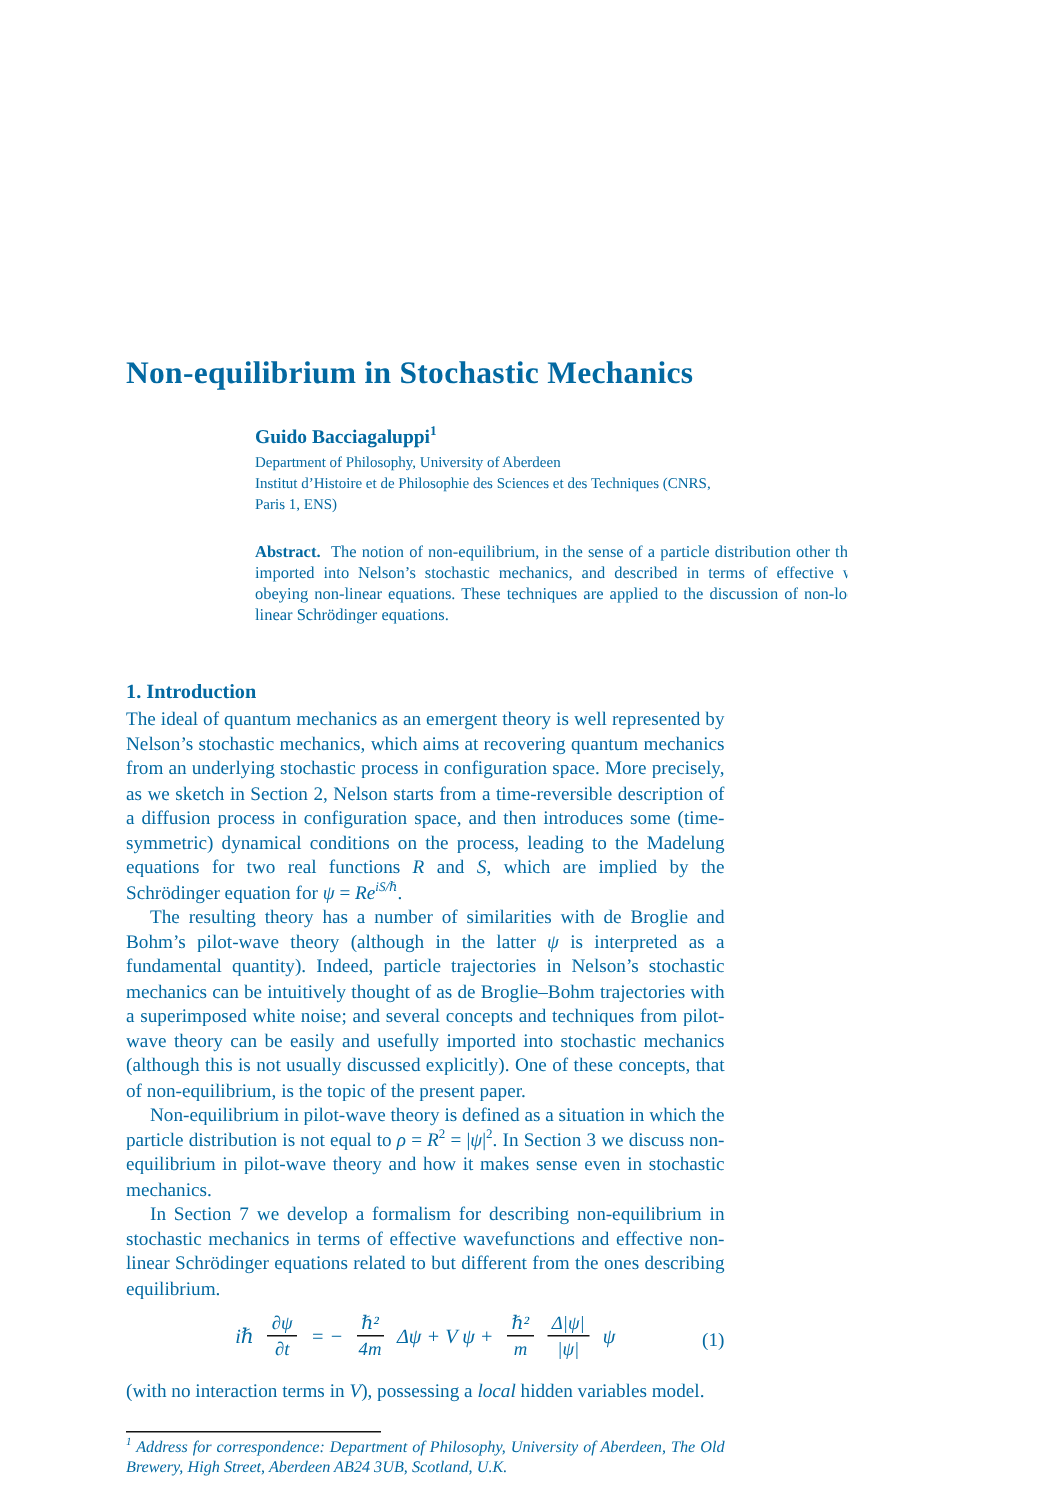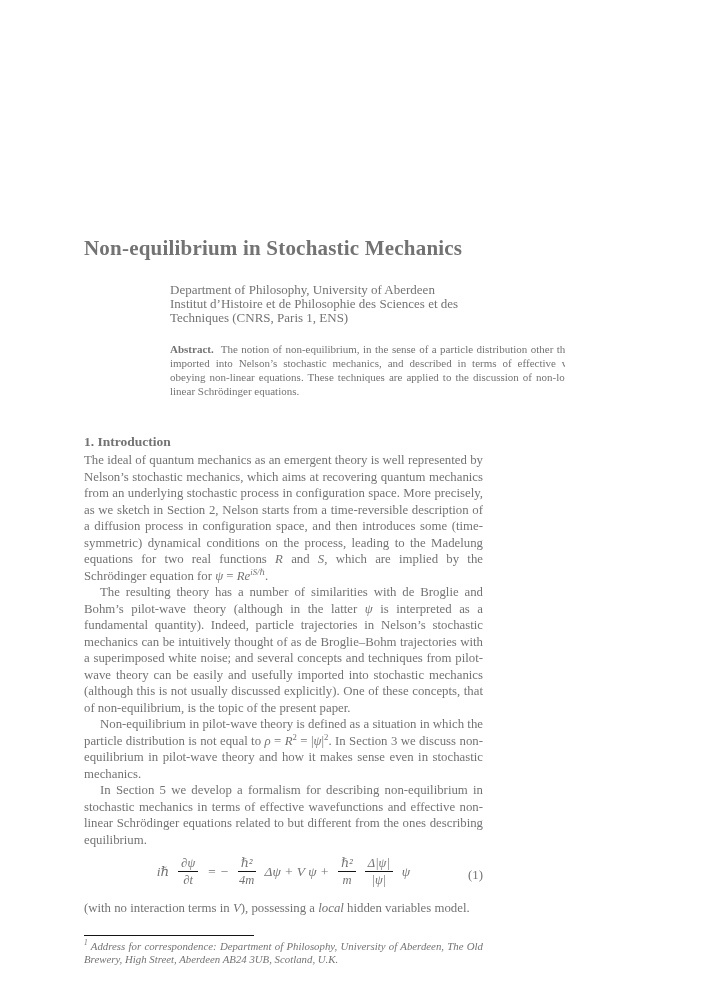--- a/index.html
+++ b/index.html
@@ -1,35 +1,35 @@
 <!DOCTYPE html>
 <html><head>
 <meta charset="utf-8">
 <style>
   html, body { margin: 0; padding: 0; background: #ffffff; }
   .page {
     position: relative;
     width: 565px;
     height: 1000px;
     background: #ffffff;
-    color: #737373;
+    color: #0369a1;
     font-family: "Liberation Serif", "DejaVu Serif", serif;
     box-sizing: border-box;
     padding: 236px 82px 0 84px;
     overflow: hidden;
   }
   .title {
     font-size: 21px;
     font-weight: bold;
     margin: 0 0 22px 0;
     letter-spacing: 0.2px;
   }
   .author-block { margin-left: 86px; }
   .author-name { font-size: 13px; font-weight: bold; margin-bottom: 3px; }
-  .affiliation { font-size: 13px; line-height: 14px; }
+  .affiliation { font-size: 10px; line-height: 14px; }
   .email-line { font-size: 11.5px; margin-top: 9px; }
   .email-mono { font-family: "Liberation Mono", "DejaVu Sans Mono", monospace; font-size: 10.5px; }
   .abstract-block {
     margin-left: 86px;
     margin-top: 17px;
     width: 456px;
     font-size: 11px;
     line-height: 14px;
     text-align: justify;
   }
@@ -92,35 +92,36 @@
   }
 </style>
 </head>
 <body>
 
 <div class="page">
 
   <h1 class="title">Non-equilibrium in Stochastic Mechanics</h1>
 
   <div class="author-block">
+    <div class="author-name"><span>Guido Bacciagaluppi</span><sup>1</sup></div>
     <div class="affiliation">Department of Philosophy, University of Aberdeen</div>
     <div class="affiliation">Institut d’Histoire et de Philosophie des Sciences et des Techniques (CNRS, Paris 1, ENS)</div>
   </div>
 
   <div class="abstract-block">
     <span class="abstract-label">Abstract.</span><span><span>The notion of non-equilibrium, in the sense of a particle distribution other than </span><span style="font-style: italic;">ρ</span><span> = |</span><span style="font-style: italic;">ψ</span><span>|</span><sup>2</sup><span>, is imported into Nelson’s stochastic mechanics, and described in terms of effective wavefunctions obeying non-linear equations. These techniques are applied to the discussion of non-locality in non-linear Schrödinger equations.</span></span>
   </div>
 
   <h2 class="section-heading">1. Introduction</h2>
 
   <div class="body-text">
     <p><span>The ideal of quantum mechanics as an emergent theory is well represented by Nelson’s stochastic mechanics, which aims at recovering quantum mechanics from an underlying stochastic process in configuration space. More precisely, as we sketch in Section 2, Nelson starts from a time-reversible description of a diffusion process in configuration space, and then introduces some (time-symmetric) dynamical conditions on the process, leading to the Madelung equations for two real functions </span><span style="font-style: italic;">R</span><span> and </span><span style="font-style: italic;">S</span><span>, which are implied by the Schrödinger equation for </span><span style="font-style: italic;">ψ</span><span> = </span><span style="font-style: italic;">Re</span><sup style="font-style: italic;">iS/ℏ</sup><span>.</span></p>
     <p class="indent"><span>The resulting theory has a number of similarities with de Broglie and Bohm’s pilot-wave theory (although in the latter </span><span style="font-style: italic;">ψ</span><span> is interpreted as a fundamental quantity). Indeed, particle trajectories in Nelson’s stochastic mechanics can be intuitively thought of as de Broglie–Bohm trajectories with a superimposed white noise; and several concepts and techniques from pilot-wave theory can be easily and usefully imported into stochastic mechanics (although this is not usually discussed explicitly). One of these concepts, that of non-equilibrium, is the topic of the present paper.</span></p>
     <p class="indent"><span>Non-equilibrium in pilot-wave theory is defined as a situation in which the particle distribution is not equal to </span><span style="font-style: italic;">ρ</span><span> = </span><span style="font-style: italic;">R</span><sup>2</sup><span> = |</span><span style="font-style: italic;">ψ</span><span>|</span><sup>2</sup><span>. In Section 3 we discuss non-equilibrium in pilot-wave theory and how it makes sense even in stochastic mechanics.</span></p>
-    <p class="indent"><span>In Section 5 we develop a formalism for describing non-equilibrium in stochastic mechanics in terms of effective wavefunctions and effective non-linear Schrödinger equations related to but different from the ones describing equilibrium.</span></p>
+    <p class="indent"><span>In Section 7 we develop a formalism for describing non-equilibrium in stochastic mechanics in terms of effective wavefunctions and effective non-linear Schrödinger equations related to but different from the ones describing equilibrium.</span></p>
 
     <div class="equation-row">
       <span class="equation">
         <span>iℏ</span>
         <span class="frac">
             <span class="num">∂ψ</span>
             <span class="den">∂t</span>
           </span>
         <span>= −</span>
         <span class="frac">

